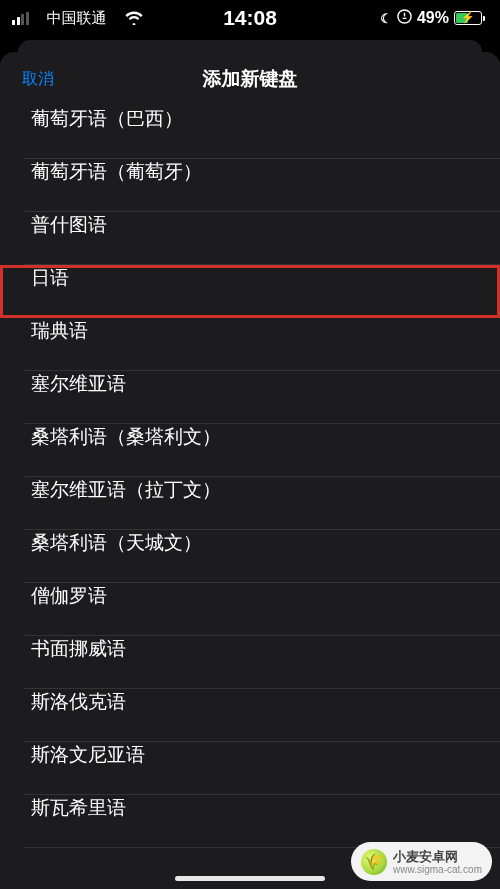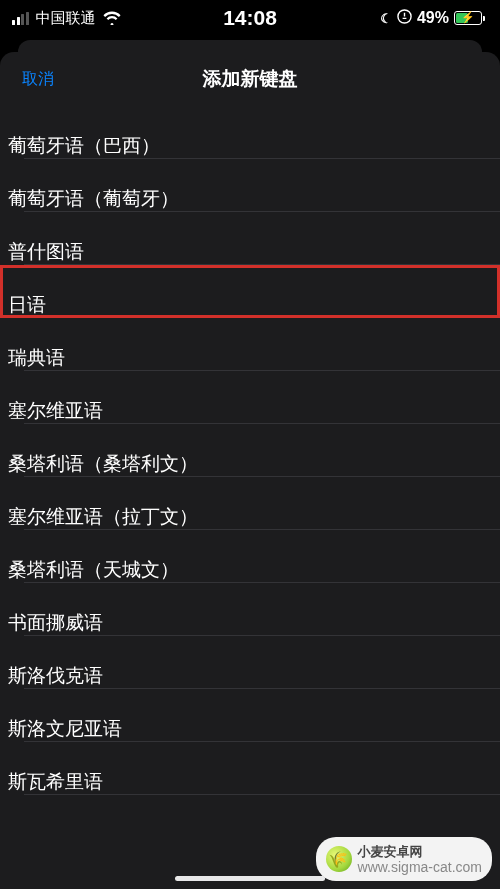--- a/index.html
+++ b/index.html
@@ -16,21 +16,21 @@
     
     .status-bar {
       height: 36px;
       display: flex;
       align-items: center;
       justify-content: space-between;
       padding: 0 18px 0 12px;
       font-size: 16px;
       font-weight: 600;
     }
-    .status-left { display: flex; align-items: center; gap: 5px; }
+    .status-left { display: flex; align-items: center; gap: 16px; }
     .signal-bars { display: flex; align-items: flex-end; gap: 1.5px; height: 13px; }
     .signal-bars span { width: 3px; background: #fff; border-radius: 0.5px; }
     .signal-bars span:nth-child(1){height:5px}
     .signal-bars span:nth-child(2){height:8px}
     .signal-bars span:nth-child(3){height:11px; background:#555}
     .signal-bars span:nth-child(4){height:13px; background:#555}
     .carrier { font-size: 15px; font-weight: 500; margin-left: 2px; }
     .wifi-icon { width: 18px; height: 14px; margin-left: 2px; }
     .status-center { font-size: 21px; font-weight: 700; position:absolute; left:50%; transform:translateX(-50%); }
     .status-right { display: flex; align-items: center; gap: 5px; }
@@ -79,24 +79,24 @@
     }
     .sheet-title {
       margin: 8px auto;
       font-size: 19px;
       font-weight: 600;
       color: #fff;
     }
 
     .list { }
     .row {
-      padding: 0 8px;
+      padding: 0 31px;
       height: 53px;
       display: flex;
-      align-items: flex-end;
+      align-items: flex-start;
       font-size: 19px;
       color: #fff;
       position: relative;
       cursor: pointer;
     }
     .row::after {
       content: "";
       position: absolute;
       left: 24px; right: 0; bottom: 0;
       height: 1px;
@@ -118,21 +118,21 @@
       font-size: 13px;
       color: #444;
       font-weight: 600;
     }
     .wm-logo {
       width: 26px; height: 26px; border-radius: 50%;
       background: radial-gradient(circle at 35% 35%, #e8f876, #a4d83e 60%, #5aa018);
       display:flex; align-items:center; justify-content:center;
       font-size:16px;
     }
-    .wm-sub { font-size: 14px; color:#888; font-weight:400; display:block; margin-top:-2px; }
+    .wm-sub { font-size: 10px; color:#888; font-weight:400; display:block; margin-top:-2px; }
 
     .home-indicator {
       position: absolute;
       bottom: 8px; left: 50%; transform: translateX(-50%);
       width: 150px; height: 5px;
       background: #fff; border-radius: 3px;
       opacity: 0.9;
     }
   </style>
 </head>
@@ -197,20 +197,23 @@
       <div class="row">
         <span>桑塔利语（桑塔利文）</span>
       </div>
       <div class="row">
         <span>塞尔维亚语（拉丁文）</span>
       </div>
       <div class="row">
         <span>桑塔利语（天城文）</span>
       </div>
       <div class="row">
+        <span>僧伽罗语</span>
+      </div>
+      <div class="row">
         <span>书面挪威语</span>
       </div>
       <div class="row">
         <span>斯洛伐克语</span>
       </div>
       <div class="row">
         <span>斯洛文尼亚语</span>
       </div>
       <div class="row">
         <span>斯瓦希里语</span>

